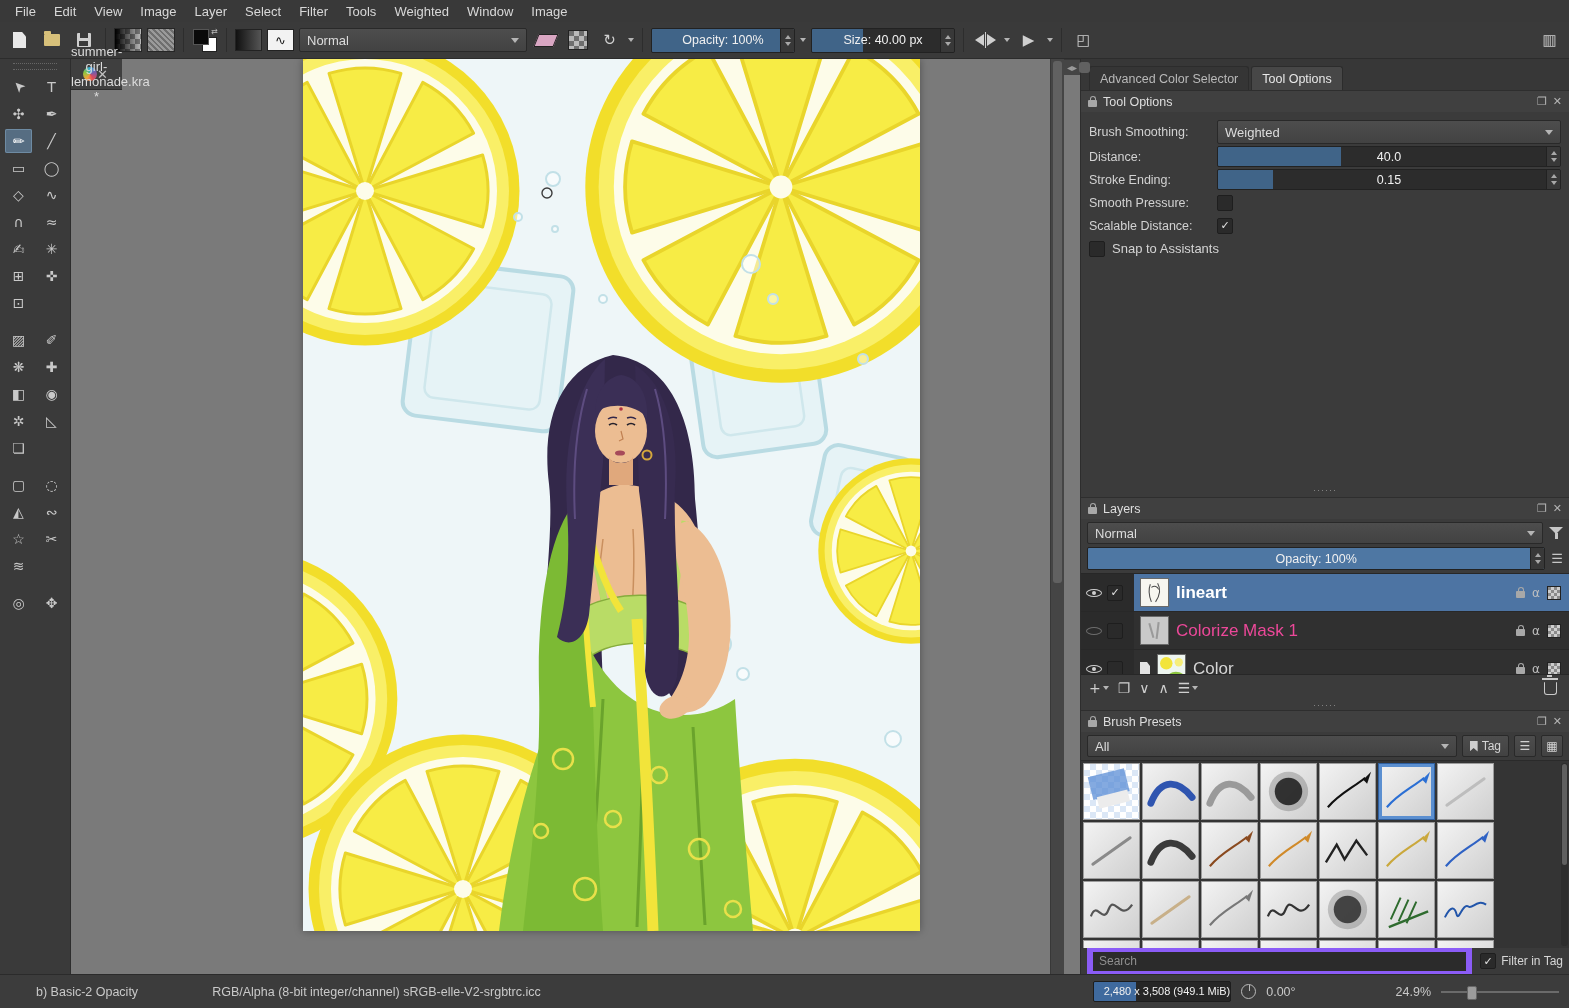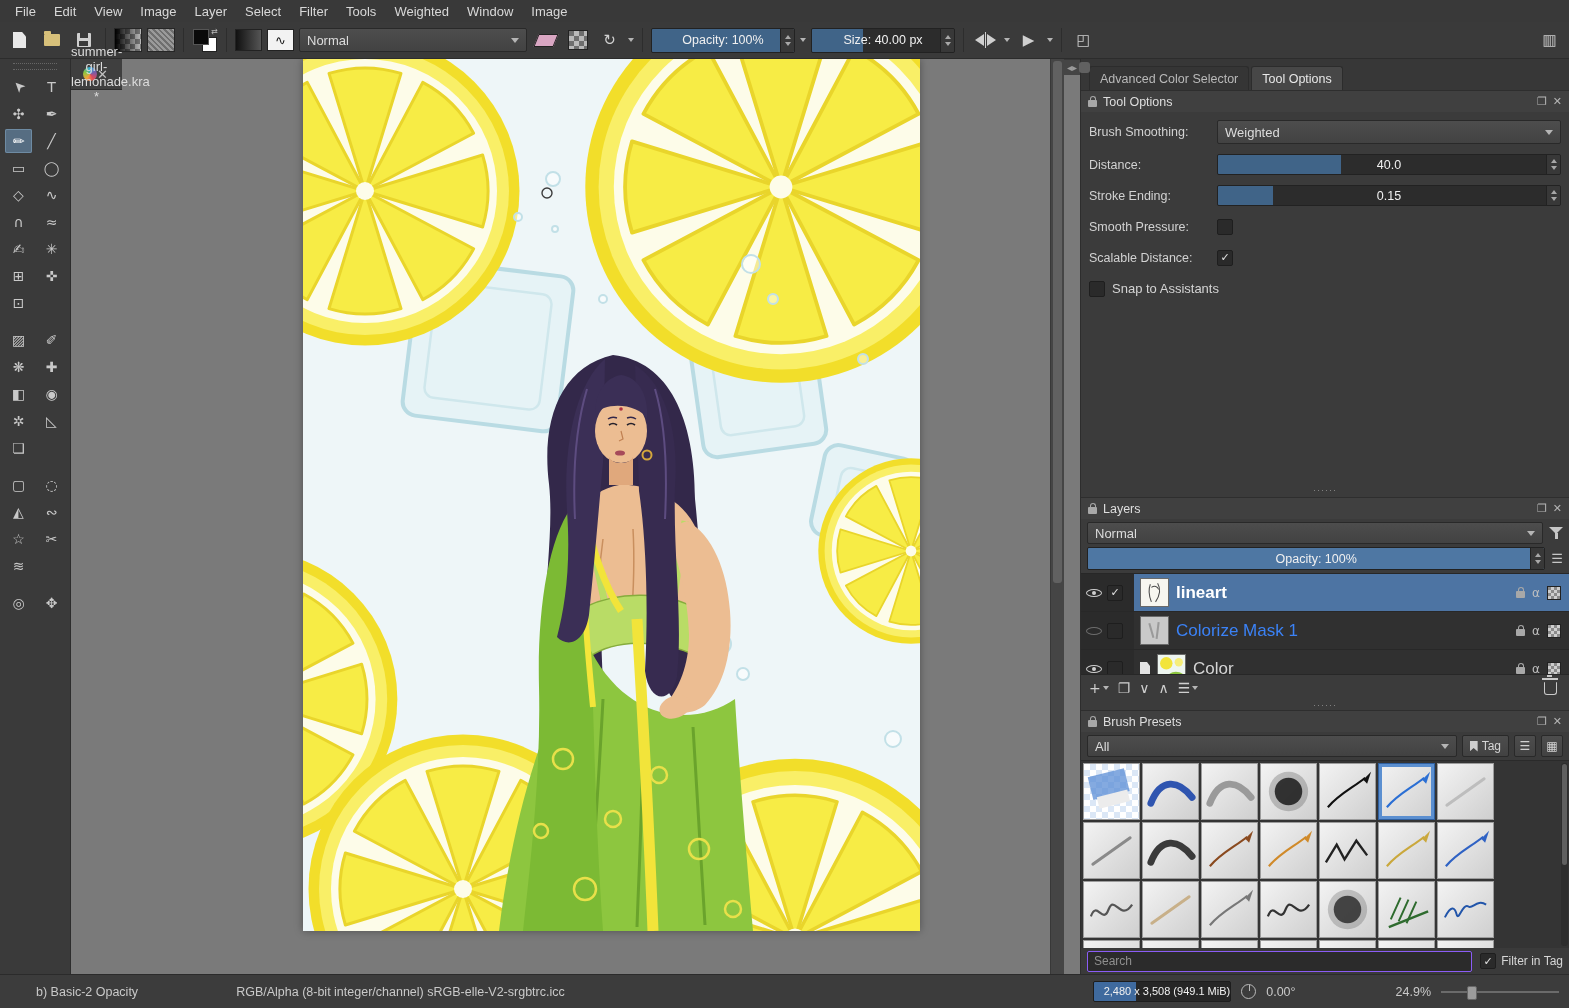--- a/index.html
+++ b/index.html
@@ -83,21 +83,21 @@
   .docker{display:flex;flex-direction:column;border-top:1px solid #2e2e2e;}
   .docker-head{height:21px;display:flex;align-items:center;gap:6px;padding:0 7px;background:#404040;color:#dedede;font-size:12.5px;flex:none;}
   .docker-head .sp{flex:1;}
   .headicon{color:#b5b5b5;font-size:11px;}
   .lockicon{position:relative;width:9px;height:7px;background:#a8a8a8;border-radius:1px;margin-top:4px;}
   .lockicon::before{content:"";position:absolute;left:1.5px;top:-4px;width:4px;height:4px;border:1.4px solid #a8a8a8;border-bottom:none;border-radius:3px 3px 0 0;}
   .handle-dots{text-align:center;color:#8b8b8b;font-size:9px;letter-spacing:1px;line-height:9px;flex:none;}
 
   
   #sec-tool-options{height:406px;}
-  #to-body{flex:1;padding:8px 8px 2px 8px;display:flex;flex-direction:column;gap:10px;}
+  #to-body{flex:1;padding:8px 8px 2px 8px;display:flex;flex-direction:column;gap:2px;}
   .to-row{display:flex;align-items:center;min-height:21px;}
   .to-label{width:128px;font-size:12.5px;color:#d2d2d2;flex:none;}
   .to-ctrl{flex:1;display:flex;align-items:center;}
   .to-ctrl .dd{flex:1;}
   .to-ctrl .kslider{flex:1;height:19px;}
   .cb{width:14px;height:14px;background:#2a2a2a;border:1px solid #1e1e1e;border-radius:2px;display:flex;align-items:center;justify-content:center;color:#e4e4e4;font-size:11px;line-height:1;flex:none;}
   #to-spacer{flex:1;}
 
   
   #sec-layers{height:212px;}
@@ -111,21 +111,21 @@
   #layers-opacity-row .props{color:#c6c6c6;font-size:13px;flex:none;}
   #layer-list{height:108px;background:#303030;border-top:1px solid #272727;border-bottom:1px solid #272727;overflow:hidden;position:relative;}
   .layer-row{height:37px;display:flex;align-items:stretch;border-bottom:1px solid #282828;}
   .layer-toggles{width:48px;background:#2b2b2b;display:flex;align-items:center;gap:5px;padding-left:5px;flex:none;}
   .layer-body{flex:1;display:flex;align-items:center;gap:7px;padding:0 8px 0 6px;}
   .layer-row.selected .layer-body{background:#4d74a3;color:#fff;}
   .lthumb{width:27px;height:27px;border:1px solid #6a6a6a;background:#fff;flex:none;}
   .lthumb svg{display:block;width:100%;height:100%;}
   .lname{font-size:17px;}
   .layer-row.selected .lname{font-weight:bold;color:#fff;}
-  .layer-row.dim .lname{color:#3b82f6;}
+  .layer-row.dim .lname{color:#ec4899;}
   .lspace{flex:1;}
   .alpha-g{font-size:12px;color:#c0c0c0;}
   .mini-checker{width:12px;height:12px;background:repeating-conic-gradient(#cecece 0 25%,#8a8a8a 0 50%) 0 0/6px 6px;border:1px solid #222;}
   .eye{width:16px;height:16px;position:relative;display:inline-block;flex:none;}
   .eye::before{content:"";position:absolute;left:0;right:0;top:4px;bottom:4px;border:1.4px solid #cfcfcf;border-radius:50%;}
   .eye::after{content:"";position:absolute;left:6px;top:6px;width:4px;height:4px;border-radius:50%;background:#cfcfcf;}
   .eye.off::before{opacity:.4;}
   .eye.off::after{display:none;}
   .page-ic{width:10px;height:13px;background:#e2e2e2;clip-path:polygon(0 0,70% 0,100% 30%,100% 100%,0 100%);flex:none;}
   #layer-btns{height:28px;display:flex;align-items:center;gap:9px;padding:0 8px;}
@@ -143,28 +143,28 @@
   .viewbtn{width:20px;height:20px;display:flex;align-items:center;justify-content:center;background:linear-gradient(#4d4d4d,#424242);border:1px solid #292929;border-radius:2px;color:#d2d2d2;font-size:12px;}
   #bp-grid-wrap{flex:1;position:relative;overflow:hidden;background:#343434;border-top:1px solid #2a2a2a;}
   #bp-grid{display:grid;grid-template-columns:repeat(7,57px);grid-auto-rows:57px;gap:2px;padding:2px;}
   .bcell{background:linear-gradient(135deg,#f3f3f3,#cfcfcf);border:1px solid #9c9c9c;position:relative;}
   .bcell.checkerbg{background:repeating-conic-gradient(#dbe7f6 0 25%,#fff 0 50%) 0 0/12px 12px;}
   .bcell svg{display:block;width:100%;height:100%;}
   .bcell.sel{box-shadow:inset 0 0 0 3px #5b8fd0;border-color:#2f5f9e;}
   #bp-scroll{position:absolute;right:1px;top:2px;bottom:2px;width:7px;background:#2d2d2d;border-radius:3px;}
   #bp-scroll .thumb{position:absolute;left:1px;right:1px;top:1px;height:55%;background:#5f5f5f;border-radius:3px;}
   #bp-search-row{height:26px;display:flex;align-items:center;gap:8px;padding:0 6px;background:#3a3a3a;}
-  #bp-search{flex:1;height:19px;background:#2b2b2b;border:1px solid #8b5cf6;border-radius:2px;color:#ddd;font-size:12px;padding:0 6px;outline:none;font-family:inherit;}
+  #bp-search{flex:1;height:19px;background:#2b2b2b;border:6px solid #8b5cf6;border-radius:2px;color:#ddd;font-size:12px;padding:0 6px;outline:none;font-family:inherit;}
   #bp-search::placeholder{color:#8f8f8f;}
   #bp-filter-tag{display:flex;align-items:center;gap:5px;font-size:12px;color:#d6d6d6;}
 
   
   #statusbar{height:33px;background:#3c3c3c;border-top:1px solid #2b2b2b;display:flex;align-items:center;padding:0 10px;gap:10px;font-size:12.5px;color:#c9c9c9;flex:none;}
   #sb-preset{margin-left:26px;}
-  #sb-profile{margin-left:88px;}
+  #sb-profile{margin-left:64px;}
   #sb-flex{flex:1;}
   #sb-mem{position:relative;width:136px;height:19px;background:#262626;border:1px solid #1d1d1d;border-radius:2px;overflow:hidden;flex:none;}
   #sb-mem .fill{position:absolute;left:0;top:0;bottom:0;background:#3f6a9e;}
   #sb-mem .txt{position:relative;display:block;text-align:right;font-size:11px;color:#f0f0f0;line-height:19px;white-space:nowrap;}
   .angle-ic{width:13px;height:13px;border:1.4px solid #b9b9b9;border-radius:50%;position:relative;flex:none;}
   .angle-ic::after{content:"";position:absolute;left:50%;top:0;width:1.5px;height:6px;background:#b9b9b9;}
   #sb-zoomgap{width:80px;}
   #zoom-slider{position:relative;width:118px;height:14px;flex:none;}
   #zoom-slider .track{position:absolute;left:0;right:0;top:6px;height:2px;background:#6b6b6b;}
   #zoom-slider .knob{position:absolute;top:1px;width:8px;height:12px;background:#9c9c9c;border:1px solid #666;border-radius:2px;}

